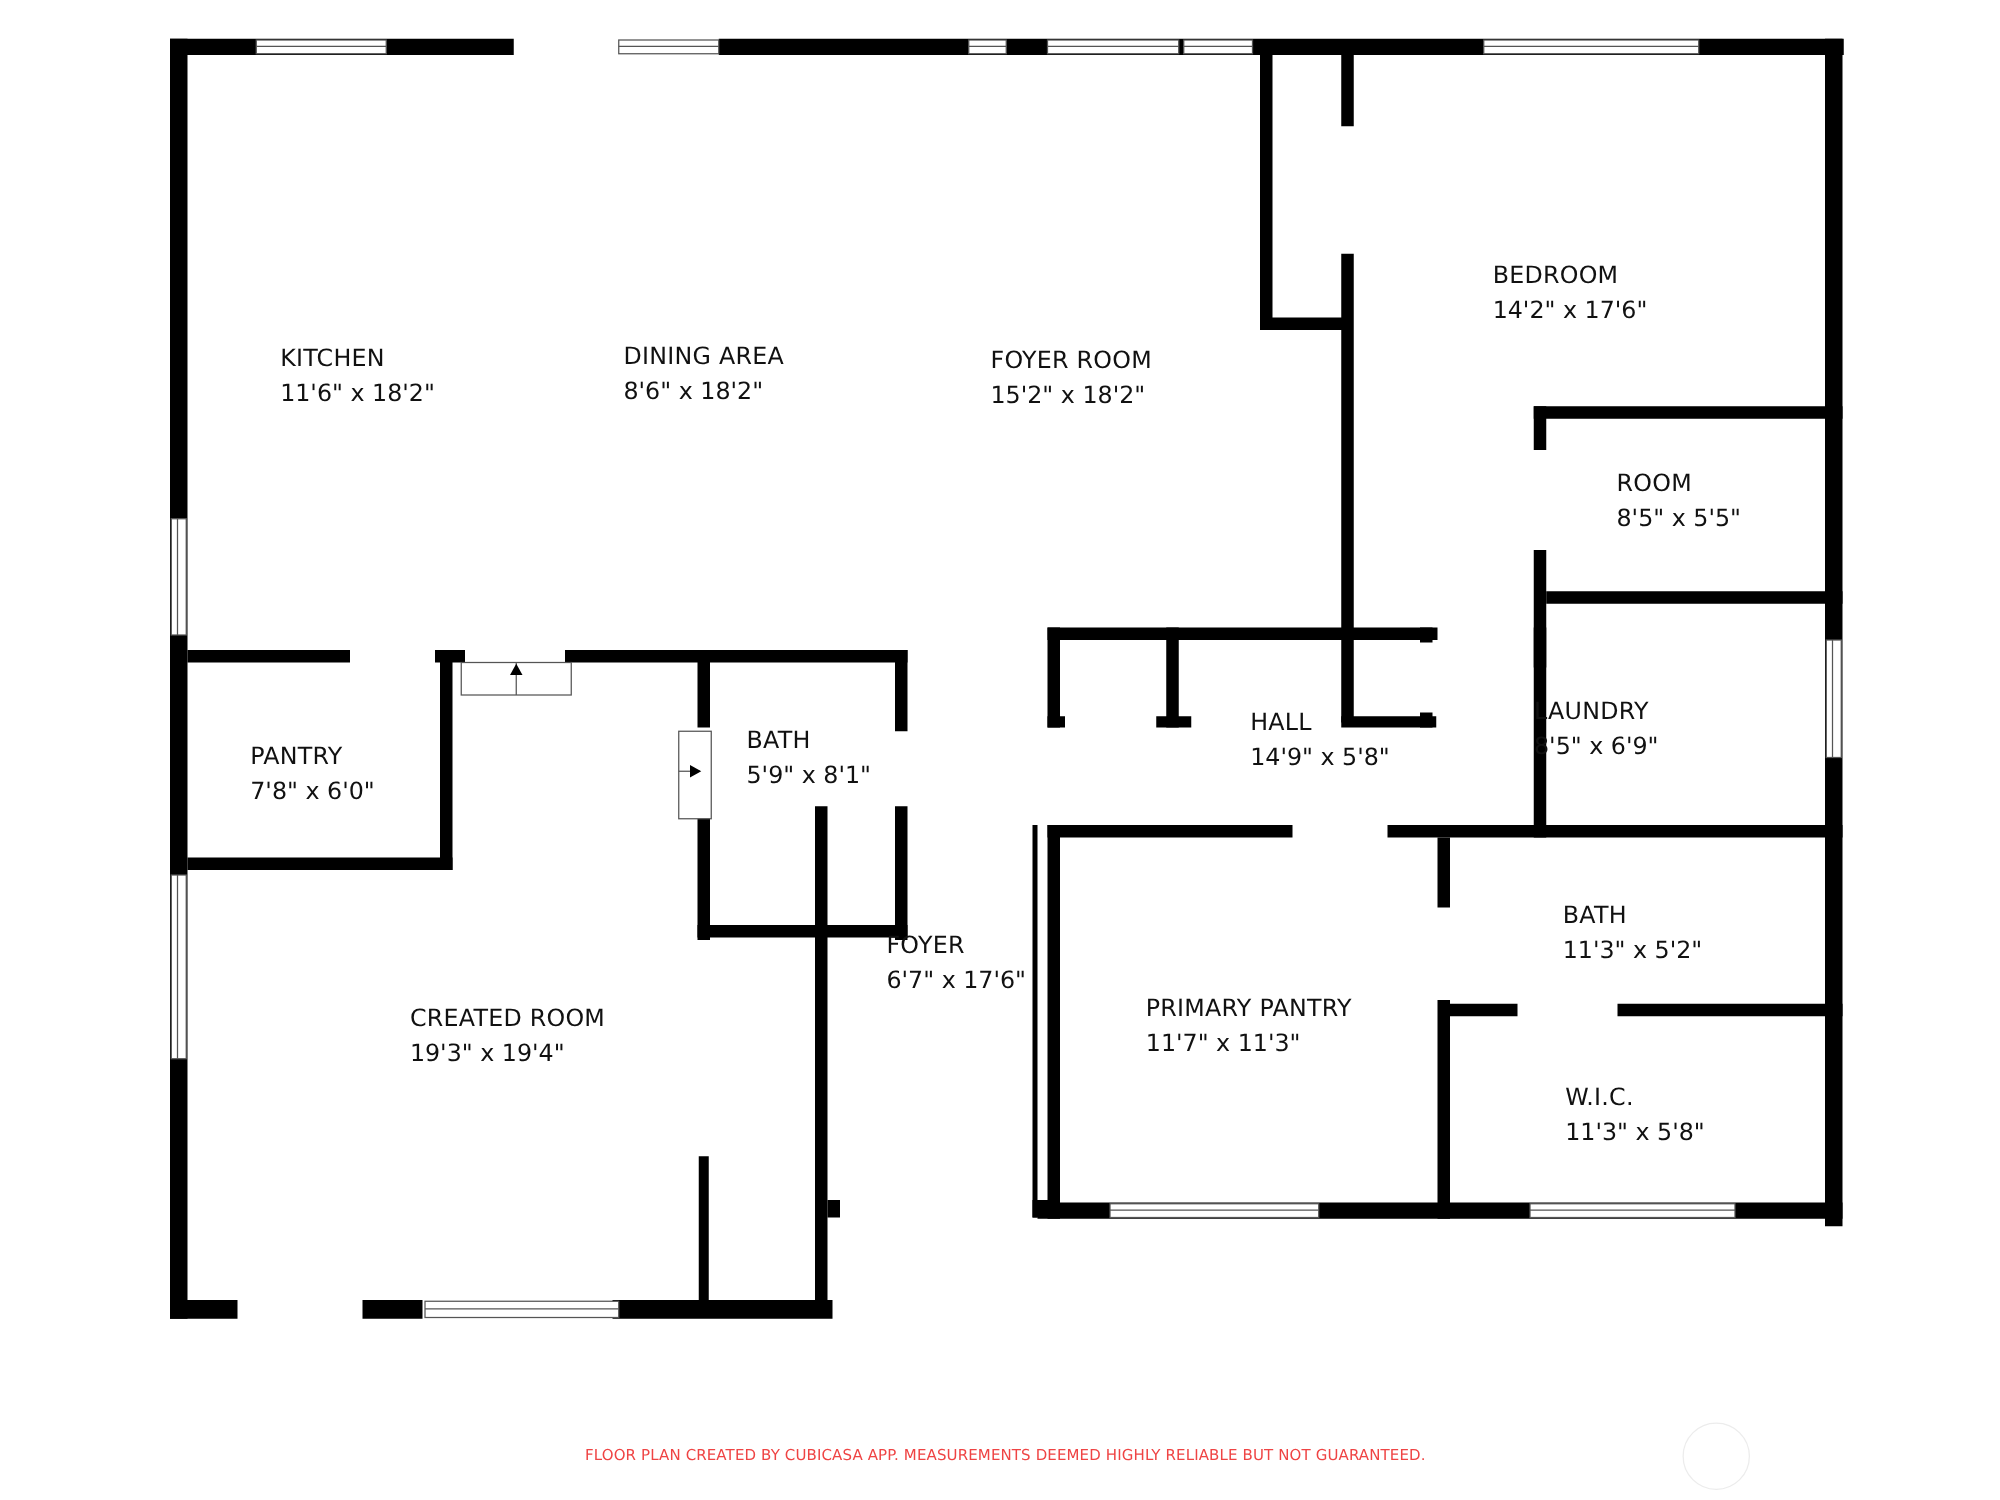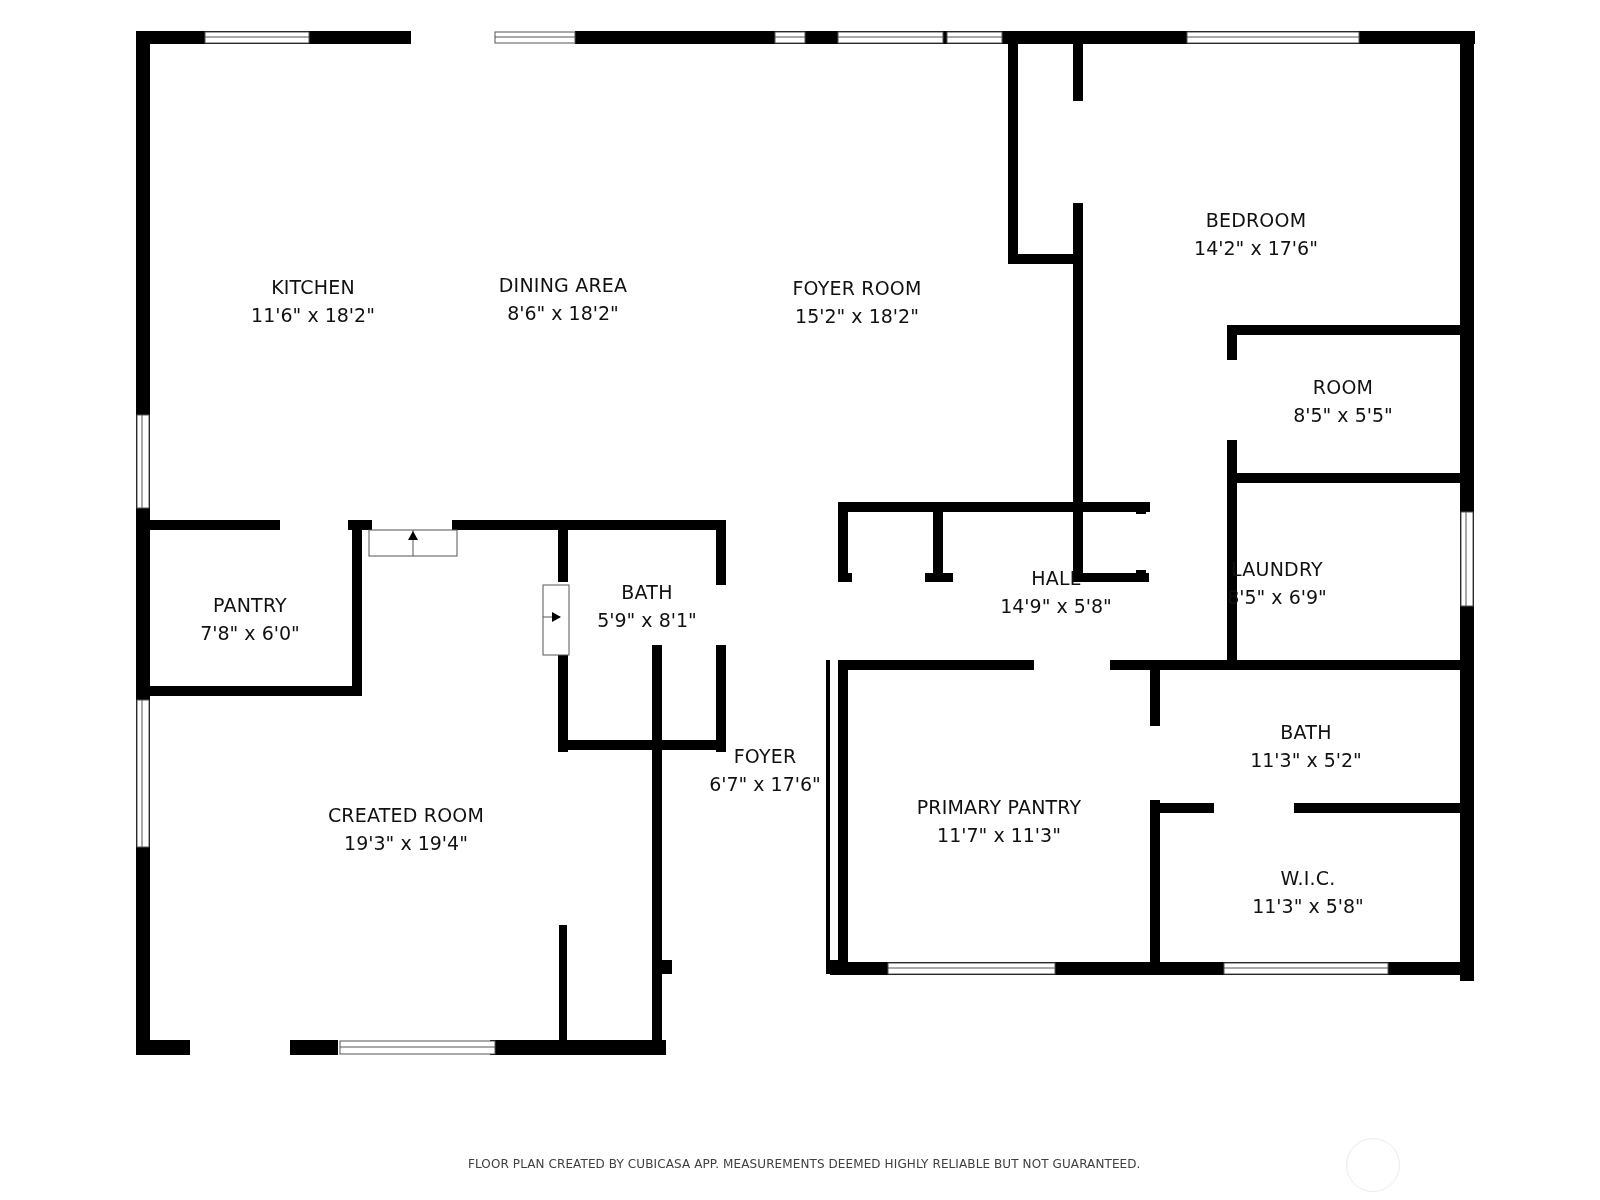--- a/index.html
+++ b/index.html
@@ -2,24 +2,24 @@
 <html><head>
 <meta charset="utf-8">
 <style>
   html, body { margin: 0; padding: 0; background: #ffffff; }
   body { width: 1600px; height: 1200px; position: relative; overflow: hidden; font-family: "DejaVu Sans", sans-serif; }
   #plan { position: absolute; left: 0; top: 0; width: 1600px; height: 1200px; }
   .wall { fill: #000000; }
   .win { fill: #ffffff; stroke: #555555; stroke-width: 1; }
   .winline { stroke: #555555; stroke-width: 1; }
   .marker { fill: #000000; }
-  .room-label { position: absolute; transform: translateX(-50%); text-align: center; color: #111111; white-space: nowrap; }
+  .room-label { position: absolute; transform: translateX(-50%); text-align: left; color: #111111; white-space: nowrap; }
   .room-name { font-size: 19px; letter-spacing: 0.2px; line-height: 28px; display: block; }
   .room-dim { font-size: 19px; line-height: 28px; display: block; }
-  .footer-note { position: absolute; left: 468px; top: 1157px; font-size: 12px; color: #404040; letter-spacing: 0.1px; white-space: nowrap; }
+  .footer-note { position: absolute; left: 468px; top: 1157px; font-size: 12px; color: #ef4444; letter-spacing: 0.1px; white-space: nowrap; }
   .compass { position: absolute; left: 1346px; top: 1138px; width: 52px; height: 52px; border-radius: 50%; border: 1.5px solid #ececec; }
 </style>
 </head>
 <body>
 
 <svg id="plan" viewBox="0 0 1600 1200" xmlns="http://www.w3.org/2000/svg">
   <g>
 
     <rect class="wall" x="136" y="31" width="275" height="13"></rect>
     <rect class="wall" x="575" y="31" width="900" height="13"></rect>
@@ -113,21 +113,21 @@
 
     <rect class="win" x="369" y="530" width="88" height="26"></rect>
       <line class="winline" x1="413" y1="530" x2="413" y2="556"></line>
     <polygon class="marker" points="413,531 408,540 418,540"></polygon>
     <rect class="win" x="543" y="585" width="26" height="70"></rect>
       <line class="winline" x1="543" y1="617" x2="560" y2="617"></line>
     <polygon class="marker" points="561,617 552,612 552,622"></polygon>
   </g>
 </svg>
 
-<div class="room-label" style="left:313px;top:273px">
+<div class="room-label" style="left:286px;top:273px">
   <span class="room-name">KITCHEN</span>
   <span class="room-dim">11'6" x 18'2"</span>
 </div>
 <div class="room-label" style="left:563px;top:271px">
   <span class="room-name">DINING AREA</span>
   <span class="room-dim">8'6" x 18'2"</span>
 </div>
 <div class="room-label" style="left:857px;top:274px">
   <span class="room-name">FOYER ROOM</span>
   <span class="room-dim">15'2" x 18'2"</span>

